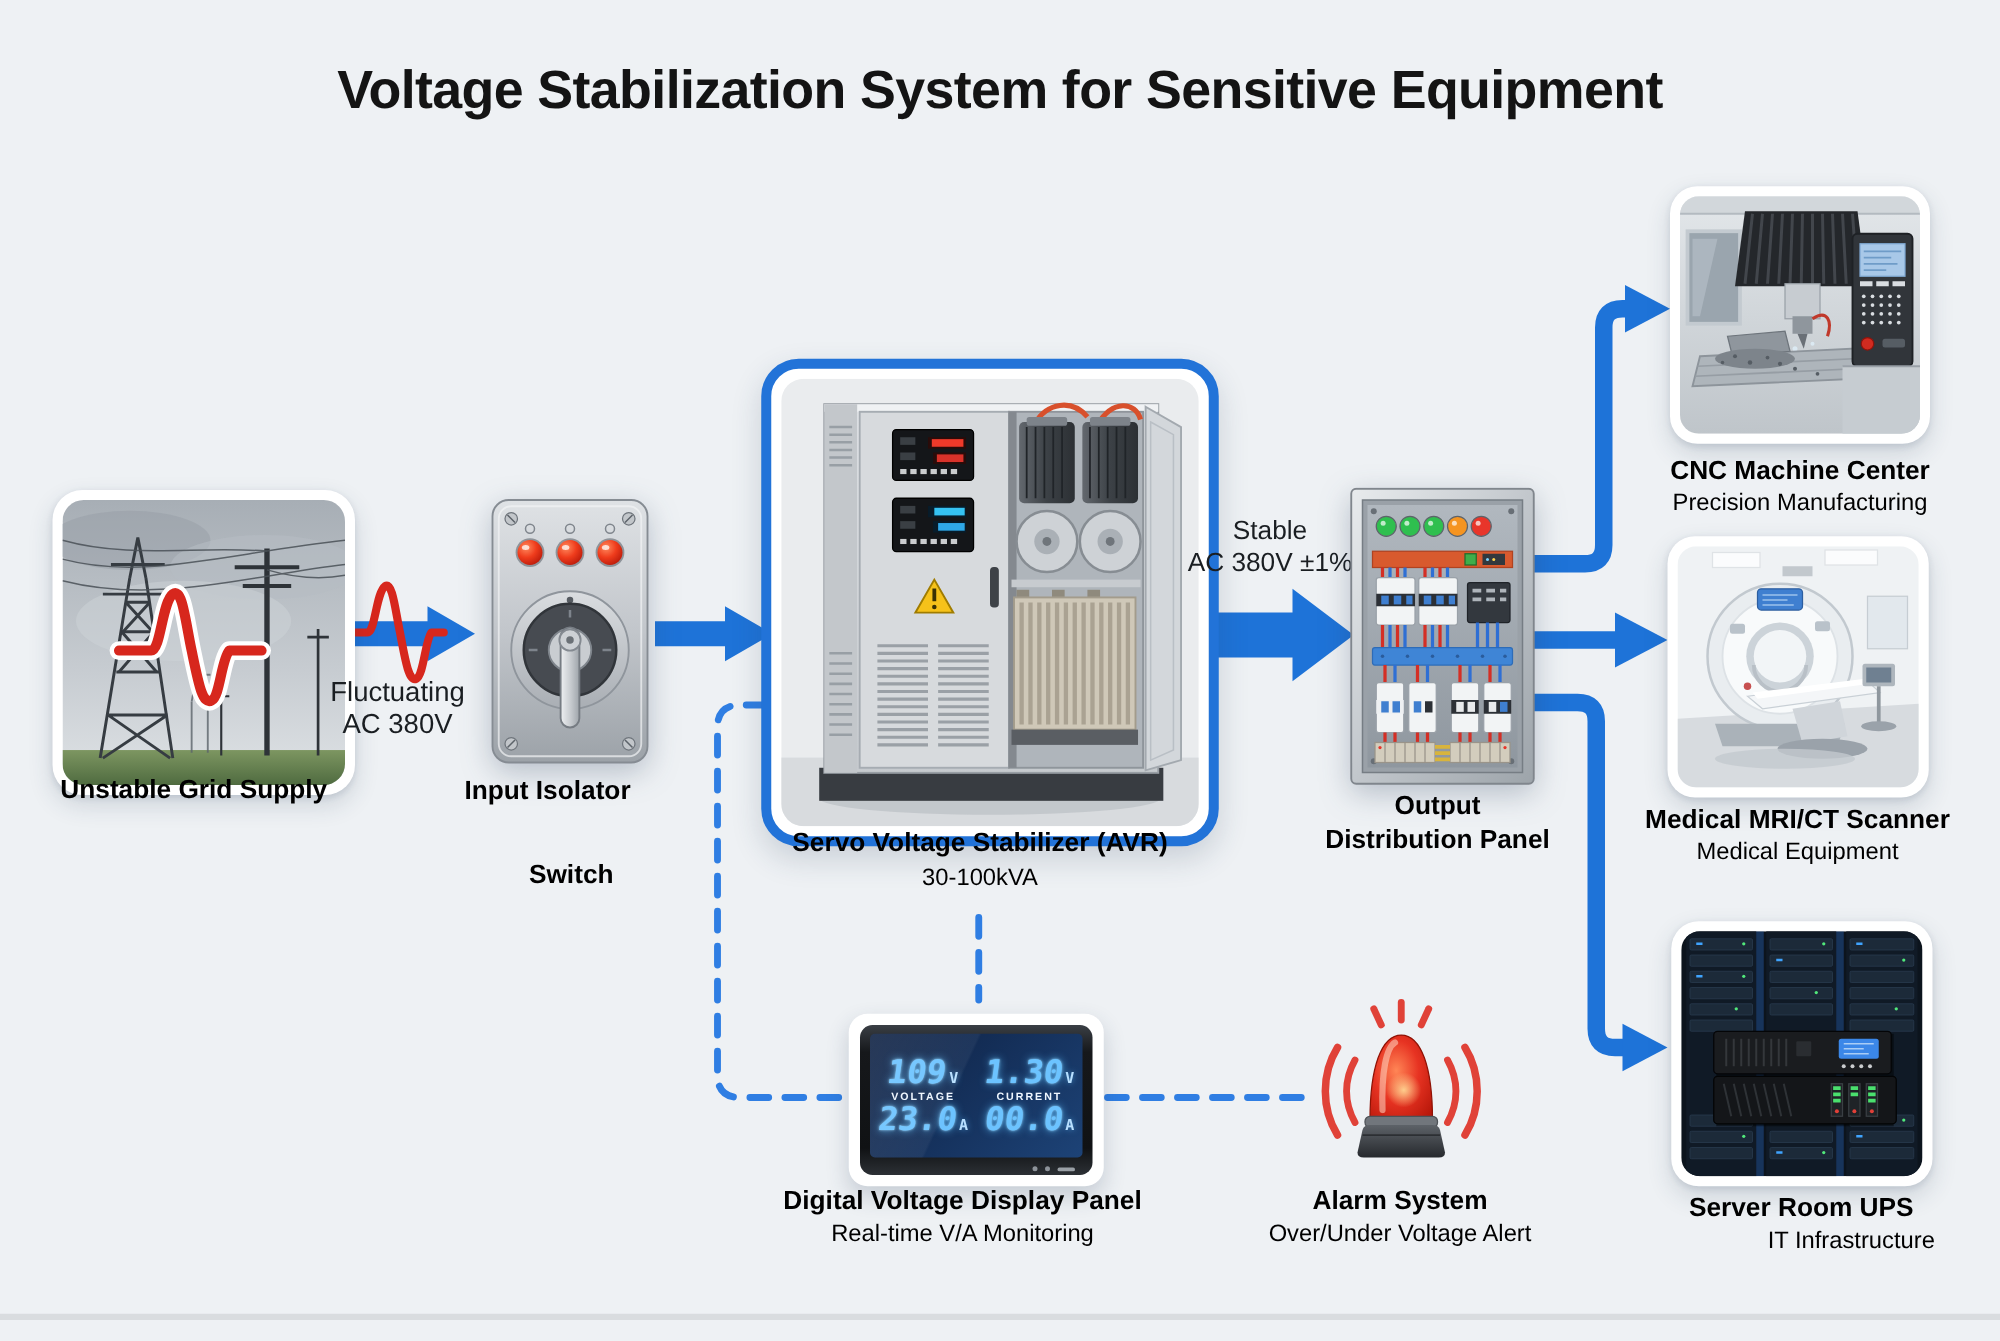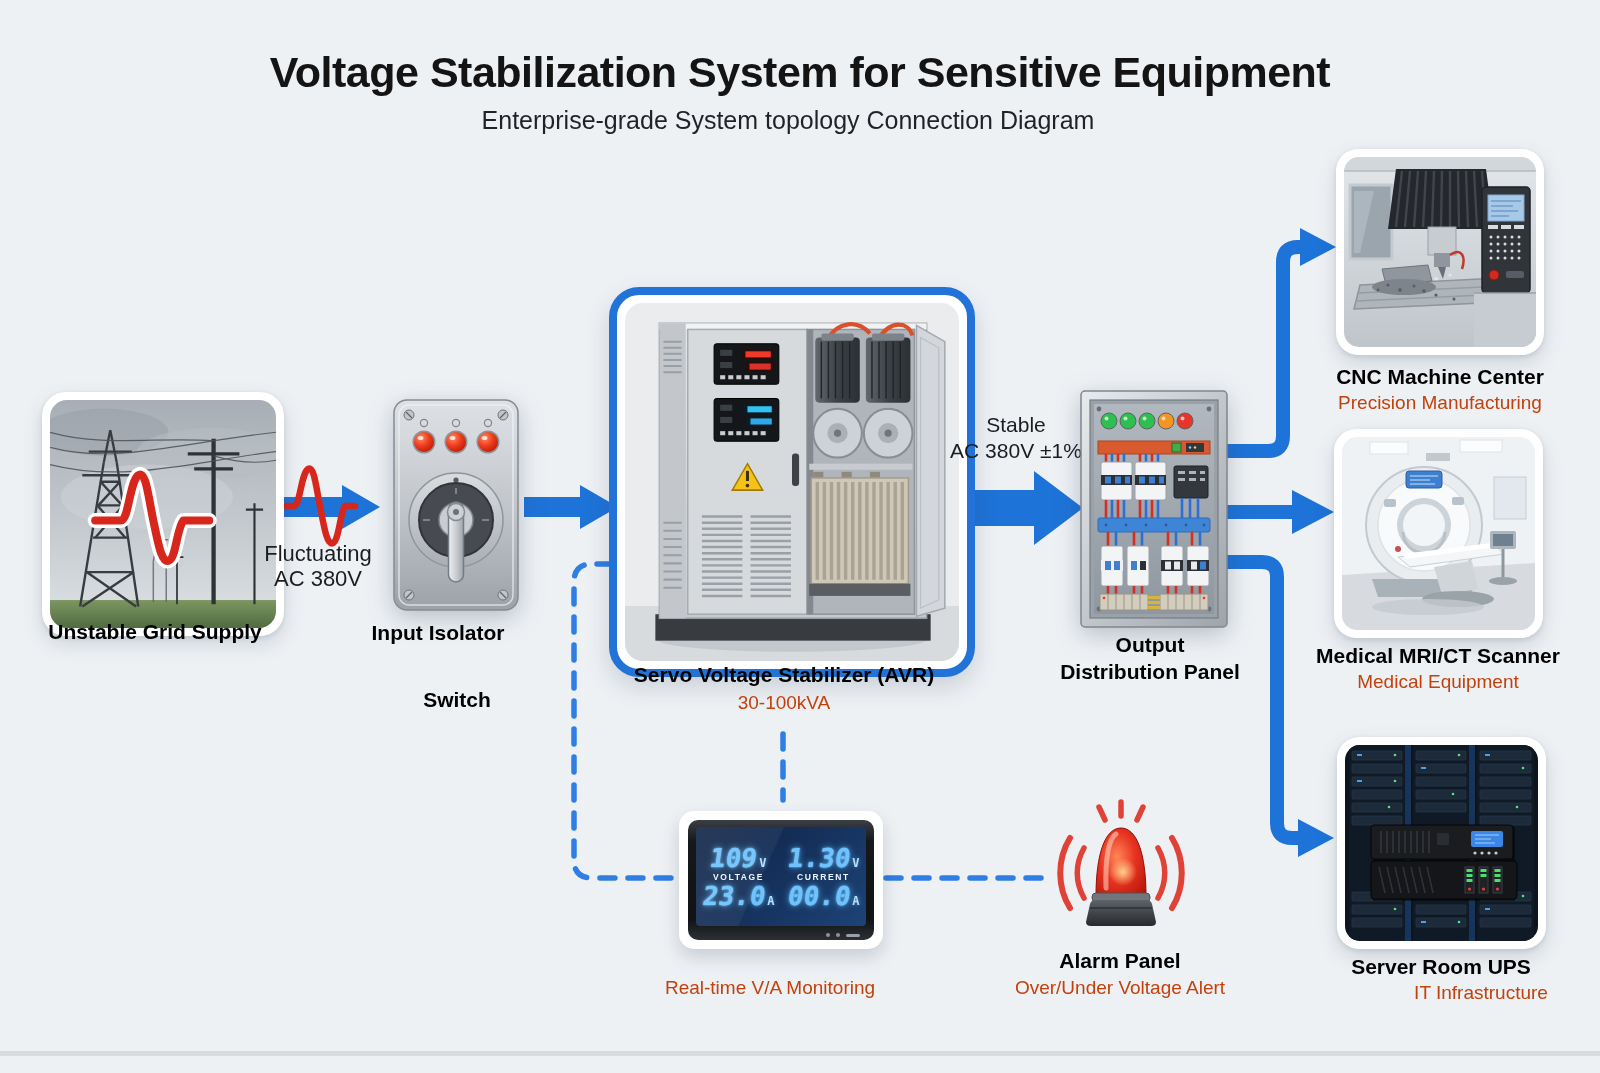--- a/index.html
+++ b/index.html
@@ -3,21 +3,21 @@
 <meta charset="utf-8">
 <style>
   html,body{margin:0;padding:0;background:#eef1f4;}
   #canvas{position:relative;width:1600px;height:1056px;background:#eef1f4;overflow:hidden;
           font-family:"Liberation Sans",sans-serif;color:#15181b;}
   .abs{position:absolute;}
   .ctr{transform:translateX(-50%);text-align:center;white-space:nowrap;}
   .title{font-size:43px;font-weight:700;letter-spacing:-0.5px;color:#141414;}
   .subtitle{font-size:25px;font-weight:400;color:#1f2327;}
   .lbl{font-size:21px;font-weight:700;color:#000000;line-height:26px;}
-  .sub{font-size:19px;font-weight:400;color:#c2410c;line-height:24px;}
+  .sub{font-size:19px;font-weight:400;color:#000000;line-height:24px;}
   .flowlbl{font-size:22px;font-weight:400;color:#1a1e22;line-height:25px;}
   .card{position:absolute;background:#ffffff;border-radius:24px;padding:8px;
         box-shadow:0 8px 20px rgba(40,60,90,.16),0 2px 5px rgba(40,60,90,.12);}
   .card .ph{width:100%;height:100%;border-radius:17px;overflow:hidden;display:block;}
   .avr-card{position:absolute;background:#ffffff;border:8px solid #2273d8;border-radius:30px;
         padding:8px;box-shadow:0 10px 24px rgba(40,60,90,.18);}
   .avr-card .ph{width:100%;height:100%;border-radius:18px;overflow:hidden;display:block;}
   .shadowed{filter:drop-shadow(0 7px 12px rgba(40,60,90,.28));}
   svg{display:block;}
   
@@ -44,21 +44,20 @@
   .dot{width:4px;height:4px;border-radius:50%;background:#8d939a;}
   .dash{width:14px;height:3px;border-radius:2px;background:#9aa0a6;}
   .bottom-strip{position:absolute;left:0;bottom:0;width:100%;height:5px;background:#d9dcdf;}
 </style>
 </head>
 <body>
 
 <div id="canvas">
 
   <div class="abs ctr title" style="left:800px;top:48px;">Voltage Stabilization System for Sensitive Equipment</div>
-  <div class="abs ctr subtitle" style="left:788px;top:106px;">Enterprise-grade System topology Connection Diagram</div>
 
   <svg class="abs" style="left:0;top:0;" width="1600" height="1073" viewBox="0 0 1600 1073">
 
     <polygon fill="#1e73d8" points="266,497 342,497 342,485 380,507 342,529 342,517 266,517"></polygon>
     <path fill="none" stroke="#d7271d" stroke-width="6.5" stroke-linecap="round" stroke-linejoin="round" d="M 281 506 H 294 C 300 506 301 474 308 469 C 314 465 316 487 320 506 C 324 527 327 546 333 543 C 339 540 340 513 345 506 H 355"></path>
     <polygon fill="#1e73d8" points="524,497 580,497 580,485 618,507 580,529 580,517 524,517"></polygon>
     <polygon fill="#1e73d8" points="958,490 1034,490 1034,471 1083,508 1034,545 1034,526 958,526"></polygon>
 
     <g stroke="#1e73d8" stroke-width="14" fill="none" stroke-linecap="butt">
       <path d="M 1220 451 H 1268 Q 1283 451 1283 436 V 262 Q 1283 247 1298 247 H 1302"></path>
@@ -735,20 +734,21 @@
           </div>
         </div>
       </div>
       <div class="chin">
         <span class="dot"></span>
           <span class="dot"></span>
           <span class="dash"></span>
       </div>
     </div>
   </div>
+  <div class="abs ctr lbl" style="left:770px;top:948px;">Digital Voltage Display Panel</div>
   <div class="abs ctr sub" style="left:770px;top:976px;">Real-time V/A Monitoring</div>
 
   <div class="abs" style="left:1046px;top:792px;">
     <svg width="150" height="142" viewBox="0 0 150 142">
       <defs>
         <linearGradient id="abase" x1="0" y1="0" x2="0" y2="1">
           <stop offset="0" stop-color="#5d6268"></stop>
             <stop offset="1" stop-color="#26292d"></stop>
         </linearGradient>
         <radialGradient id="adome" cx="0.42" cy="0.42" r="0.8">
@@ -774,17 +774,17 @@
 
       <path d="M 50 104 C 50 62 59 36 75 36 C 91 36 100 62 100 104 Z" fill="url(#adome)" stroke="#8f1205" stroke-width="1"></path>
       <circle cx="77" cy="80" r="14" fill="url(#aglow)"></circle>
       <path d="M 60 96 C 59 66 63 46 70 42" fill="none" stroke="#ffd9c4" stroke-width="5" stroke-linecap="round" opacity="0.55"></path>
 
       <rect x="46" y="101" width="58" height="9" rx="4" fill="#71767c" stroke="#4e5257"></rect>
       <path d="M 40 130 L 44 112 Q 45 108 50 108 H 100 Q 105 108 106 112 L 110 130 Q 110 134 105 134 H 45 Q 40 134 40 130 Z" fill="url(#abase)"></path>
       <path d="M 44 116 H 106" stroke="#181a1d" stroke-width="1.4" opacity="0.6"></path>
     </svg>
   </div>
-  <div class="abs ctr lbl" style="left:1120px;top:948px;">Alarm Panel</div>
+  <div class="abs ctr lbl" style="left:1120px;top:948px;">Alarm System</div>
   <div class="abs ctr sub" style="left:1120px;top:976px;">Over/Under Voltage Alert</div>
 
   <div class="bottom-strip"></div>
 </div>
 
 </body></html>

